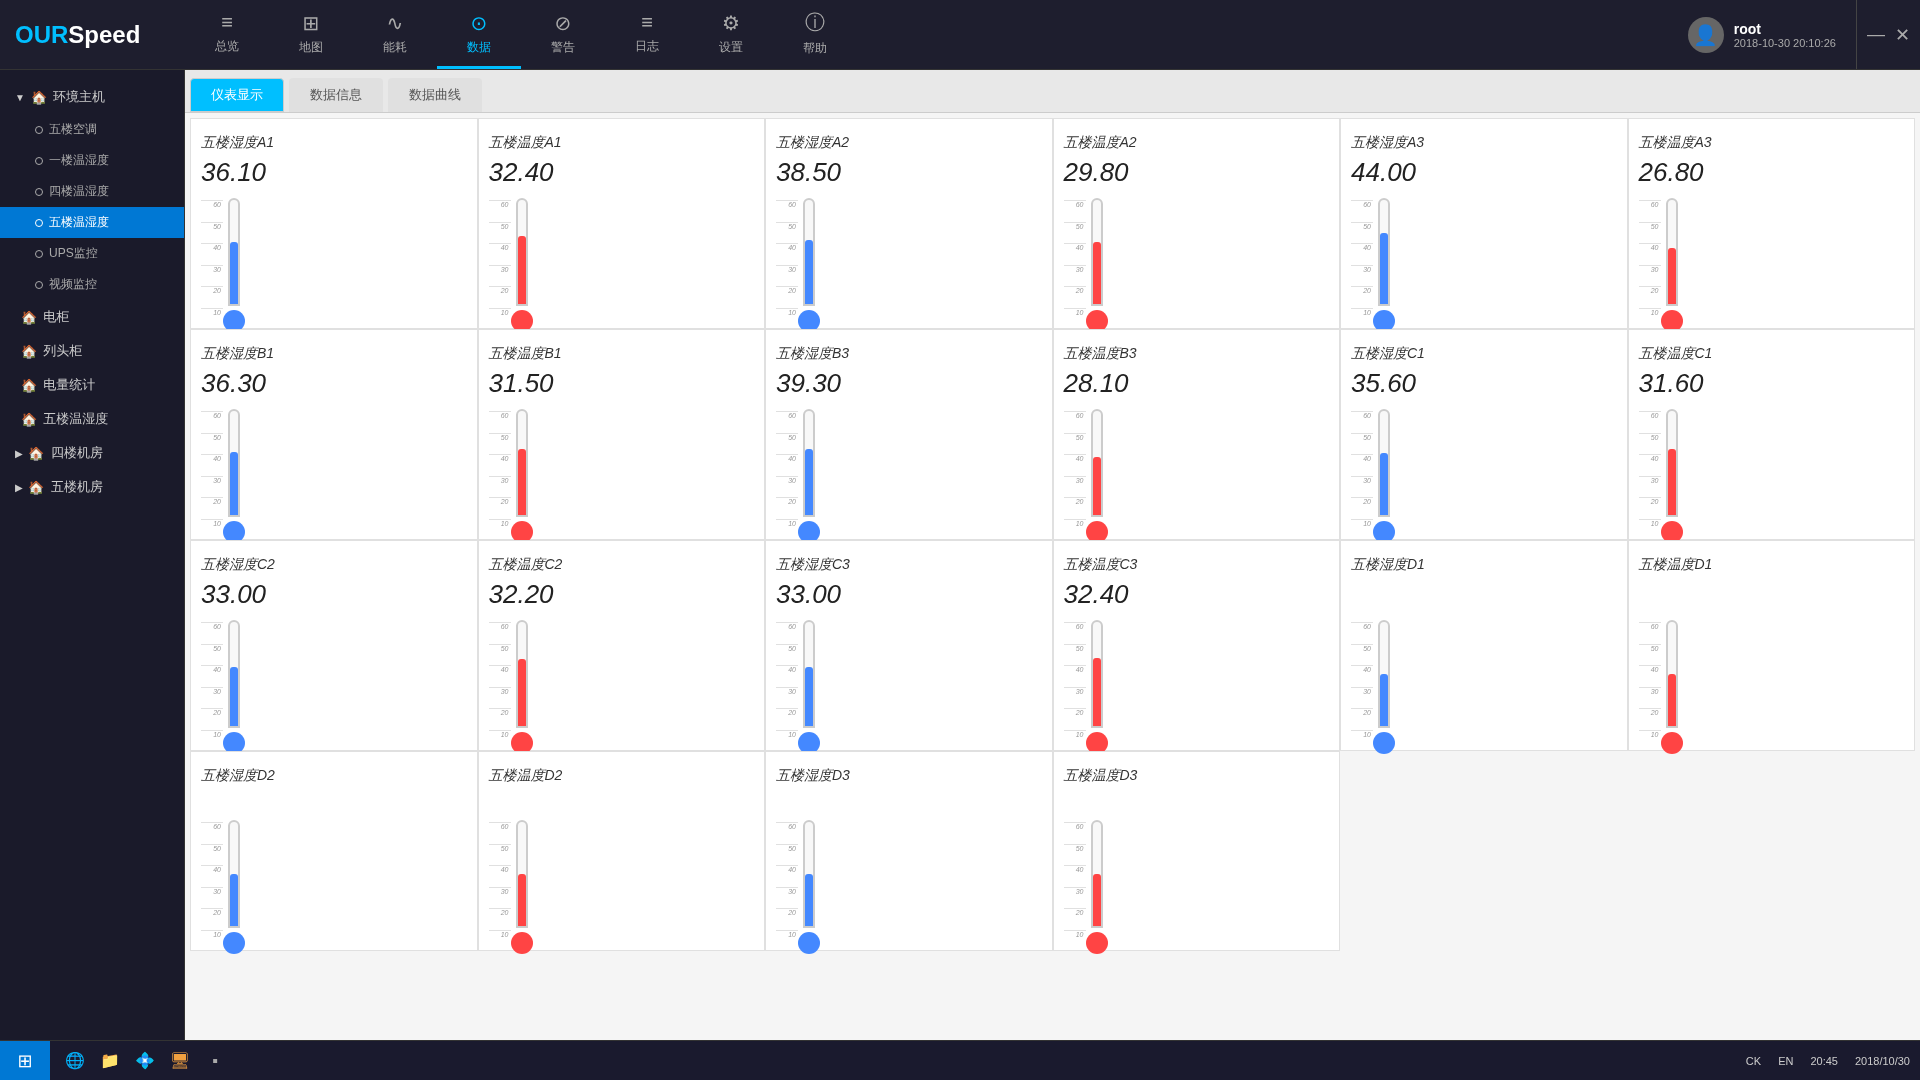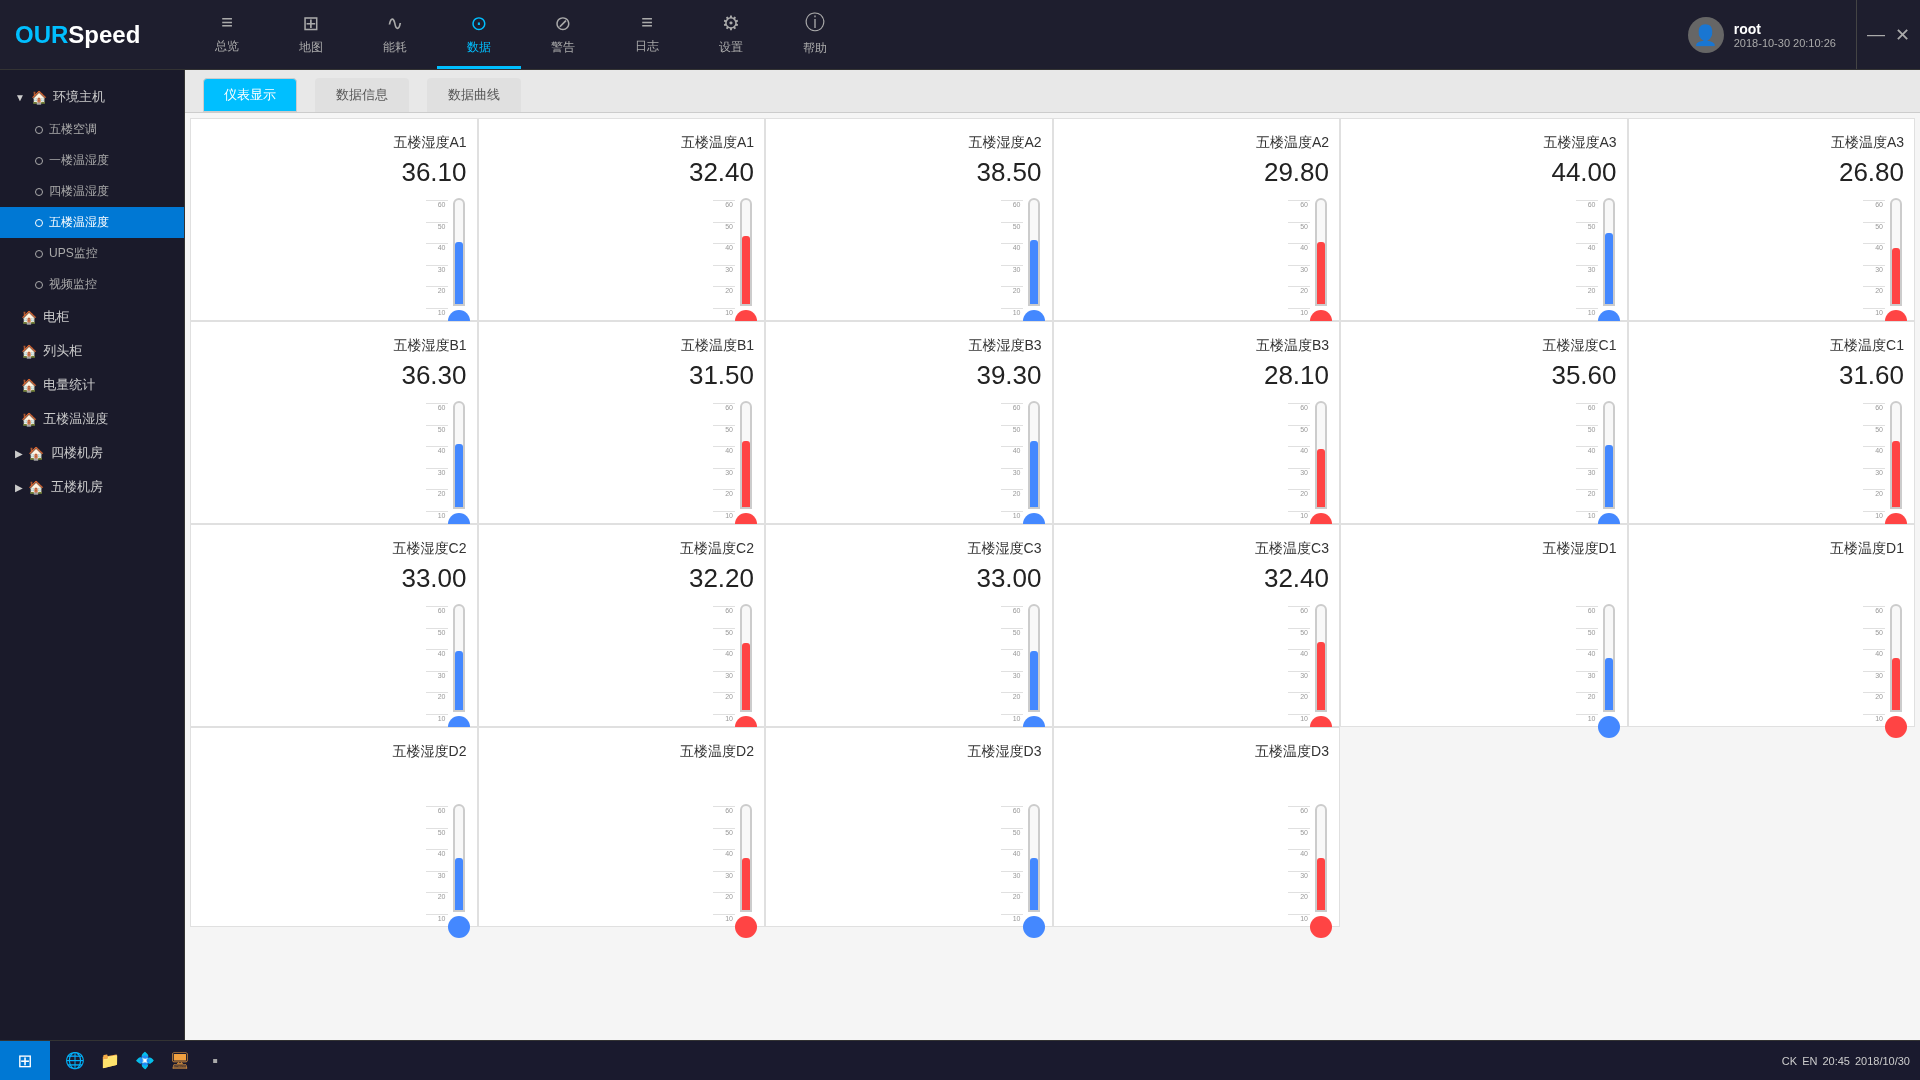--- a/index.html
+++ b/index.html
@@ -133,21 +133,21 @@
       padding-top: 8px;
       flex-shrink: 0;
     }
     .tab {
       padding: 7px 20px;
       cursor: pointer;
       font-size: 13px;
       color: #555;
       border: 1px solid transparent;
       border-radius: 4px 4px 0 0;
-      margin-left: 18px;
+      margin-left: 5px;
       background: #e0e0e0;
     }
     .tab.active {
       background: #00bfff;
       color: #fff;
       border-color: #ccc;
     }
 
     
     .sensor-grid-container {
@@ -159,26 +159,27 @@
       position: relative;
     }
     .sensor-grid {
       display: grid;
       grid-template-columns: repeat(6, 1fr);
       gap: 0;
     }
     .sensor-card {
       background: #fff;
       border: 1px solid #e0e0e0;
-      padding: 15px 10px 2px 10px;
+      padding: 15px 10px 10px 10px;
       display: flex;
       flex-direction: column;
-      align-items: flex-end;
+      align-items: flex-start;
       min-height: 200px;
       position: relative;
+      font-style: italic;
     }
     .sensor-label {
       font-size: 14px;
       color: #333;
       margin-bottom: 5px;
       font-weight: normal;
     }
     .sensor-value {
       font-size: 26px;
       color: #222;
@@ -234,21 +235,21 @@
       display: flex; align-items: center; justify-content: center;
       cursor: pointer;
       border-radius: 3px;
       font-size: 16px;
     }
     .taskbar-right {
       margin-left: auto;
       display: flex;
       align-items: center;
       padding: 0 10px;
-      gap: 5px;
+      gap: 17px;
       color: #ccc;
       font-size: 11px;
     }
   </style>
 </head>
 <body>
 
 <div class="topbar">
   <div class="logo">
     <span class="our">OUR</span><span class="speed">Speed</span>

